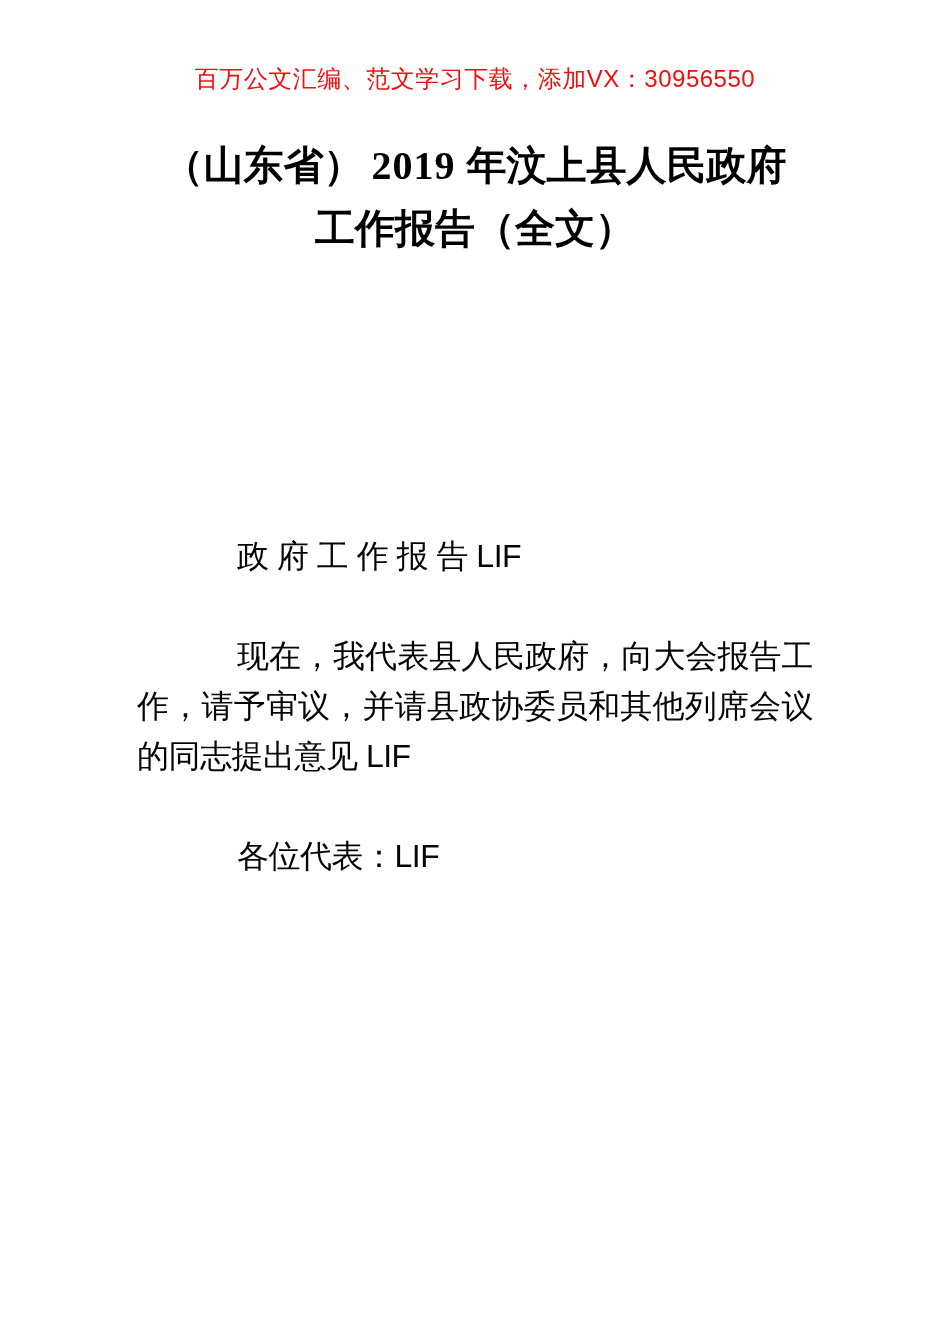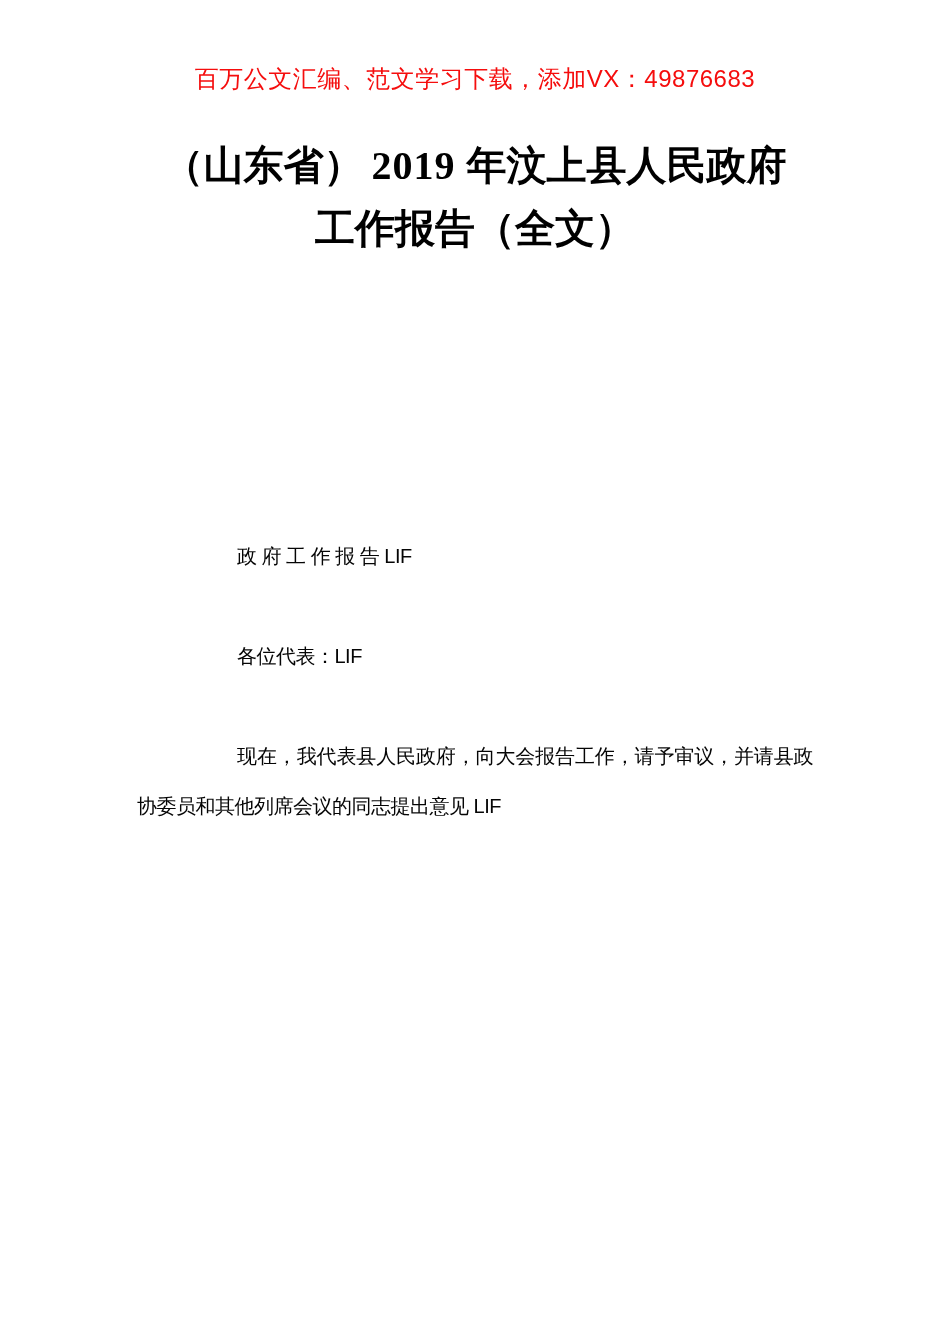--- a/index.html
+++ b/index.html
@@ -38,39 +38,39 @@
   .doc-title .year-serif {
     font-family: "Liberation Serif", "DejaVu Serif", serif;
     letter-spacing: 1px;
     margin-left: 8px;
   }
   .doc-body {
     padding: 0 137px;
   }
   .doc-body p {
     margin: 0 0 50px 0;
-    font-size: 20px;
+    font-size: 32px;
     line-height: 50px;
     text-indent: 100px;
     text-align: justify;
     letter-spacing: -0.5px;
     color: #050505;
   }
   .doc-body p.first {
     margin-top: 272px;
   }
 </style>
 </head>
 <body>
 
 <div class="page">
 
-  <div class="promo-header">百万公文汇编、范文学习下载，添加VX：49876683</div>
+  <div class="promo-header">百万公文汇编、范文学习下载，添加VX：30956550</div>
 
   <h1 class="doc-title"><span>（山东省）</span><span class="year-serif">2019</span><span> 年汶上县人民政府工作报告（全文）</span></h1>
 
   <div class="doc-body">
     <p class="first">政 府 工 作 报 告 LIF</p>
+    <p>现在，我代表县人民政府，向大会报告工作，请予审议，并请县政协委员和其他列席会议的同志提出意见 LIF</p>
     <p>各位代表：LIF</p>
-    <p>现在，我代表县人民政府，向大会报告工作，请予审议，并请县政协委员和其他列席会议的同志提出意见 LIF</p>
   </div>
 
 </div>
 
 </body></html>

